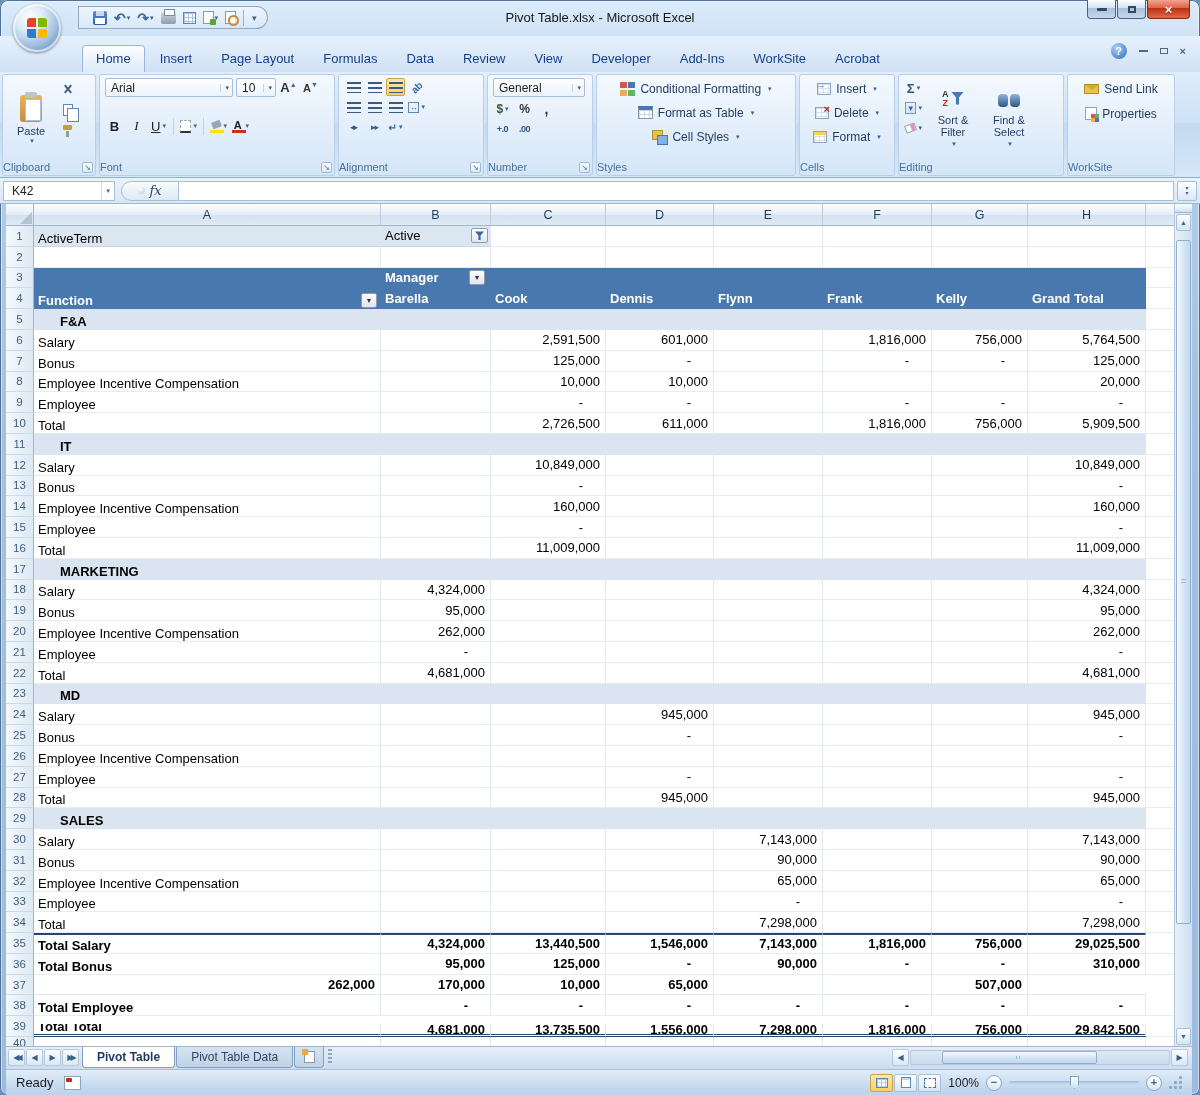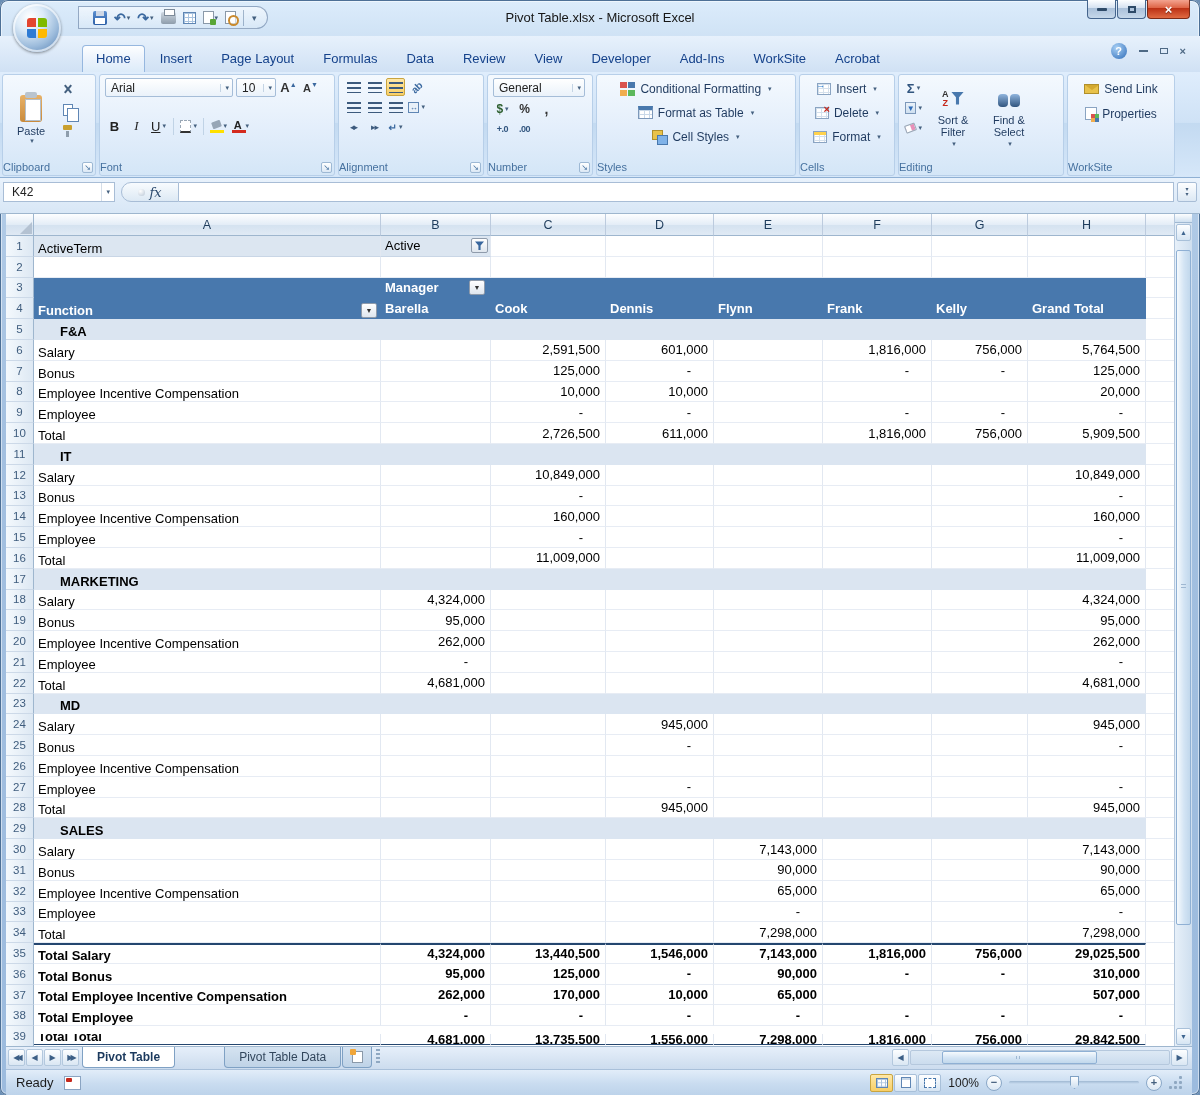--- a/index.html
+++ b/index.html
@@ -159,21 +159,21 @@
   .fsic:before{left:1px;} .fsic:after{right:1px;}
   
   .g-ws{width:108px;display:flex;flex-direction:column;gap:4px;}
   .ic-send{width:15px;height:10px;background:#e8c24a;border:1px solid #b08f2a;position:relative;}
   .ic-send:after{content:"";position:absolute;left:0;top:0;border-left:7px solid transparent;border-right:7px solid transparent;border-top:5px solid #d4a92f;}
   .ic-props{width:12px;height:13px;background:#fff;border:1px solid #8aa4c2;position:relative;}
   .ic-props:after{content:"";position:absolute;right:-3px;bottom:-3px;width:8px;height:8px;
      background:linear-gradient(#d9534f,#d9534f) 0 0/4px 4px no-repeat,linear-gradient(#5cb85c,#5cb85c) 4px 0/4px 4px no-repeat,
      linear-gradient(#f0ad4e,#f0ad4e) 0 4px/4px 4px no-repeat,linear-gradient(#4878ad,#4878ad) 4px 4px/4px 4px no-repeat;}
   
-  .fbar{height:36px;flex:none;display:flex;align-items:flex-start;background:linear-gradient(#e9f2fc,#d8e7f6);
+  .fbar{height:26px;flex:none;display:flex;align-items:center;background:linear-gradient(#e9f2fc,#d8e7f6);
     border-bottom:1px solid #9eb6ce;padding:4px 3px;gap:0;}
   .namebox{width:112px;height:20px;background:#fff;border:1px solid #a8bdd6;display:flex;align-items:center;font-size:12px;color:#222;padding-left:8px;}
   .namebox .dd{margin-left:auto;font-size:7px;color:#44607f;padding:0 4px;border-left:1px solid #d4dde8;align-self:stretch;display:flex;align-items:center;}
   .fxpill{width:58px;height:20px;margin-left:6px;border:1px solid #a8bdd6;border-radius:10px 0 0 10px;
     background:linear-gradient(#f8fbfe,#dde9f4);display:flex;align-items:center;justify-content:center;gap:4px;
     font-family:"DejaVu Serif",serif;font-style:italic;font-size:13px;color:#2c4a6e;}
   .fxpill .pearl{width:7px;height:7px;border-radius:50%;background:radial-gradient(circle at 35% 30%,#fff,#b9c7d6);}
   .fbar-input{flex:1;height:20px;background:#fff;border:1px solid #a8bdd6;border-left:0;font-size:12px;padding:0 4px;color:#222;display:flex;align-items:center;}
   .fbar-chev{width:20px;height:20px;margin-left:3px;border:1px solid #a8bdd6;border-radius:2px;
     background:linear-gradient(#fdfeff,#dce8f4);color:#44607f;font-size:6px;line-height:5px;text-align:center;white-space:pre;display:flex;align-items:center;justify-content:center;}
@@ -225,21 +225,21 @@
   .vtrack{flex:1;position:relative;margin:0 1px;}
   .vthumb{position:absolute;left:0;right:0;top:1%;height:86%;border:1px solid #8fb0d4;border-radius:2px;
     background:linear-gradient(90deg,#f6fafd,#d3e4f4 55%,#c2d8ec);}
   .vthumb:after{content:"";position:absolute;left:4px;right:4px;top:50%;height:5px;margin-top:-3px;
     background:repeating-linear-gradient(180deg,#9fb8d2 0 1px,transparent 1px 3px);}
   
   .bottombar{height:23px;flex:none;display:flex;align-items:flex-start;background:linear-gradient(#e6effa,#ccdcee);border-top:1px solid #9eb6ce;}
   .navs{display:flex;gap:1px;padding:2px 3px 0 2px;}
   .navb{width:17px;height:17px;display:flex;align-items:center;justify-content:center;font-size:8px;color:#3c5f86;
     background:linear-gradient(#fdfeff,#dae7f3);border:1px solid #b3c8dd;border-radius:2px;}
-  .stabs{display:flex;align-items:center;padding-top:0;gap:48px;}
+  .stabs{display:flex;align-items:center;padding-top:0;}
   .stab{height:21px;display:flex;align-items:center;padding:0 14px;font-size:12px;color:#32465c;
     border:1px solid #7fa1c4;border-top:0;border-radius:0 0 4px 4px;background:linear-gradient(#d5e3f1,#bfd3e7);margin-right:1px;}
   .stab.active{background:#fff;font-weight:bold;color:#1c3a5e;}
   .instab{height:21px;width:30px;display:flex;align-items:center;justify-content:center;border:1px solid #7fa1c4;border-top:0;
     border-radius:0 0 4px 4px;background:linear-gradient(#d5e3f1,#bfd3e7);}
   .ic-inssheet{width:11px;height:12px;background:#fff;border:1px solid #8a99a9;position:relative;}
   .ic-inssheet:after{content:"";position:absolute;left:-3px;top:-3px;width:6px;height:6px;background:#f0a63a;border-radius:1px;}
   .tabsplit{width:7px;height:16px;margin:2px 4px 0;background:repeating-linear-gradient(180deg,#8fa8c2 0 2px,transparent 2px 4px);width:4px;}
   .hscroll{margin-left:auto;display:flex;align-items:center;height:17px;margin-top:2px;margin-right:4px;width:296px;}
   .htrack{flex:1;height:15px;position:relative;background:linear-gradient(#dde9f4,#cbdcee);border:1px solid #b5c8dd;border-radius:2px;margin:0 1px;}
@@ -1283,23 +1283,20 @@
               <div class="c v dash">
                 <span>-</span>
               </div>
               <div class="c v">
                 <span>310,000</span>
               </div>
               <div class="c fillc"></div>
             </div>
             <div class="grow r-tot">
               <div class="rnum">37</div>
-              <div class="c a tot-label">
-                <span>Total Employee Incentive Compensation</span>
-              </div>
               <div class="c v">
                 <span>262,000</span>
               </div>
               <div class="c v">
                 <span>170,000</span>
               </div>
               <div class="c v">
                 <span>10,000</span>
               </div>
               <div class="c v">

